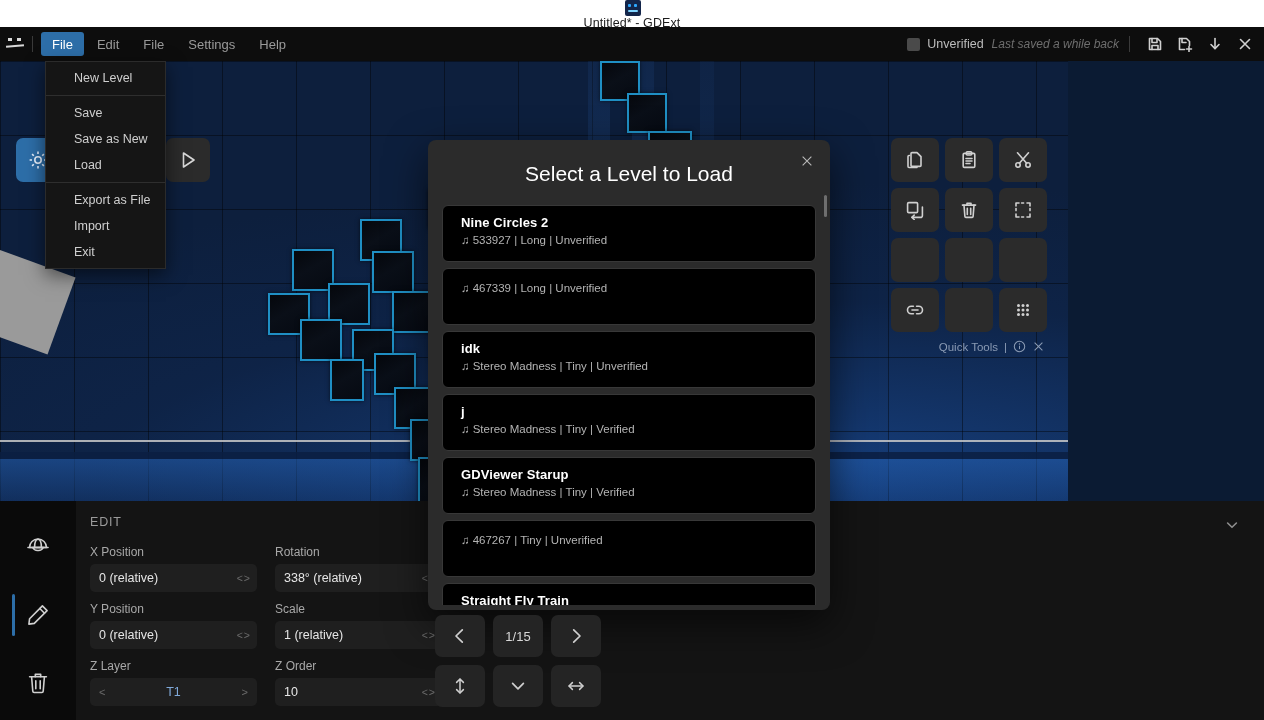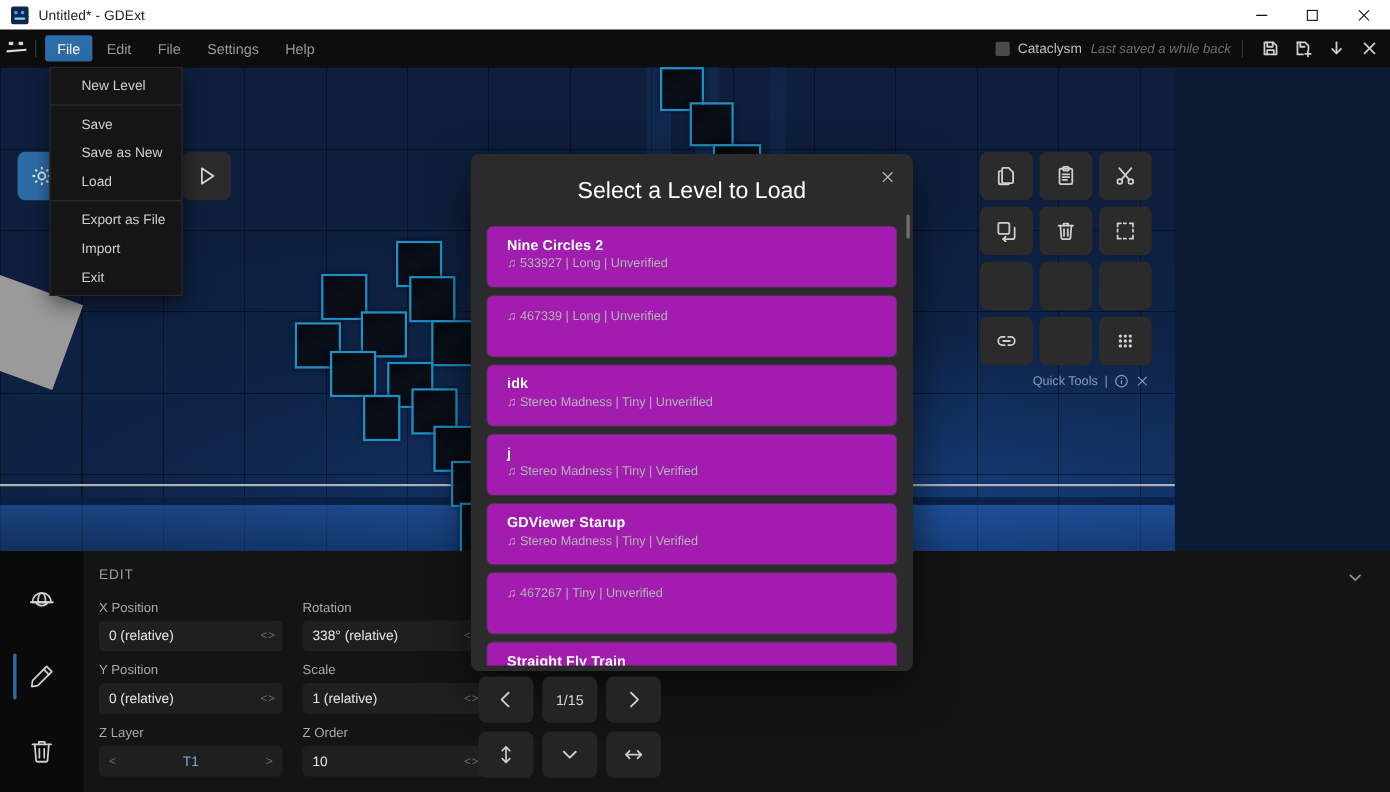--- a/index.html
+++ b/index.html
@@ -5,21 +5,21 @@
   html,body{margin:0;padding:0;}
   body{
     width:1264px;height:720px;overflow:hidden;position:relative;
     background:#0b1b33;
     font-family:"Liberation Sans", sans-serif;
     -webkit-font-smoothing:antialiased;
   }
   .root{position:absolute;inset:0;}
 
   
-  .titlebar{position:absolute;left:0;top:0;width:1264px;height:27px;background:#ffffff;display:flex;align-items:center;}
+  .titlebar{position:absolute;left:0;top:0;width:1264px;height:27px;background:#ffffff;display:flex;align-items:center;flex-direction:column;}
   .tb-icon{width:16px;height:16px;margin-left:10px;margin-right:9px;background:#13254a;border-radius:2px;position:relative;flex:none;}
   .tb-icon::before{content:"";position:absolute;left:3px;top:4px;width:3px;height:3px;background:#2ea8ff;border-radius:1px;}
   .tb-icon::after{content:"";position:absolute;left:9px;top:4px;width:3px;height:3px;background:#2ea8ff;border-radius:1px;}
   .tb-icon i{position:absolute;left:3px;top:10px;width:10px;height:2px;background:#7fd4ff;border-radius:1px;display:block;}
   .tb-title{font-size:12.5px;color:#1b1b1b;letter-spacing:.1px;}
   .tb-btns{margin-left:auto;display:flex;height:27px;}
   .tb-btn{width:46px;height:27px;display:flex;align-items:center;justify-content:center;}
   .tb-btn svg{display:block;}
   .tb-btn:last-child{width:48px;}
 
@@ -98,21 +98,21 @@
   .fbox.stepper .arrow{font-size:11px;color:#6b6b6b;}
   .fbox.stepper .fval{color:#7fa8d8;flex:1;text-align:center;}
 
   
   .overlay{position:absolute;inset:0;z-index:60;pointer-events:none;}
   .modal{position:absolute;left:428px;top:140px;width:402px;height:470px;background:#2b2b2b;border-radius:8px;
          box-shadow:0 14px 40px rgba(0,0,0,.6);overflow:hidden;pointer-events:auto;}
   .modal-title{position:absolute;left:0;top:22px;width:402px;text-align:center;font-size:21px;color:#ffffff;font-weight:400;}
   .modal-close{position:absolute;right:12px;top:10px;width:22px;height:22px;display:flex;align-items:center;justify-content:center;}
   .modal-list{position:absolute;left:14px;top:65px;width:374px;height:400px;overflow:hidden;}
-  .level{width:374px;height:57px;border-radius:6px;background:#a21caf;border:1px solid #383838;margin-bottom:6px;box-sizing:border-box;padding:9px 0 0 18px;}
+  .level{width:374px;height:57px;border-radius:6px;background:#000000;border:1px solid #383838;margin-bottom:6px;box-sizing:border-box;padding:9px 0 0 18px;}
   .level-name{font-size:13px;font-weight:bold;color:#ffffff;letter-spacing:.1px;}
   .level-meta{font-size:11.5px;color:#b4b4b4;margin-top:4px;}
   .level-meta .note{margin-right:3px;}
   .modal-scroll{position:absolute;right:3px;top:55px;width:3px;height:410px;background:transparent;pointer-events:auto;}
   .modal-thumb{position:absolute;right:3px;top:55px;width:3px;height:22px;background:#6e6e6e;border-radius:2px;}
 
   
   .pager{position:absolute;left:435px;top:615px;z-index:65;display:grid;grid-template-columns:repeat(3,50px);grid-template-rows:repeat(2,42px);gap:8px;}
   .pbtn{width:50px;height:42px;border-radius:7px;background:#242424;display:flex;align-items:center;justify-content:center;}
   .pbtn .ptext{font-size:13px;color:#d8d8d8;}
@@ -159,21 +159,21 @@
     </div>
     <div class="mb-sep"></div>
     <div class="mb-item active">File</div>
     <div class="mb-item">Edit</div>
     <div class="mb-item">File</div>
     <div class="mb-item">Settings</div>
     <div class="mb-item">Help</div>
 
     <div class="mb-right">
       <div class="autosave-box"></div>
-      <div class="autosave-label">Cataclysm</div>
+      <div class="autosave-label">Unverified</div>
       <div class="autosave-sub">Last saved a while back</div>
       <div class="mb-vsep"></div>
       <div class="mb-ic">
         <svg width="16" height="16" viewBox="0 0 16 16" class="ico">
             <path d="M2.5 2.5h8l3 3v8h-11z"></path>
             <path d="M5 2.5v4h5v-4"></path>
             <path d="M5 13.5v-4h6v4"></path>
           </svg>
       </div>
       <div class="mb-ic">

